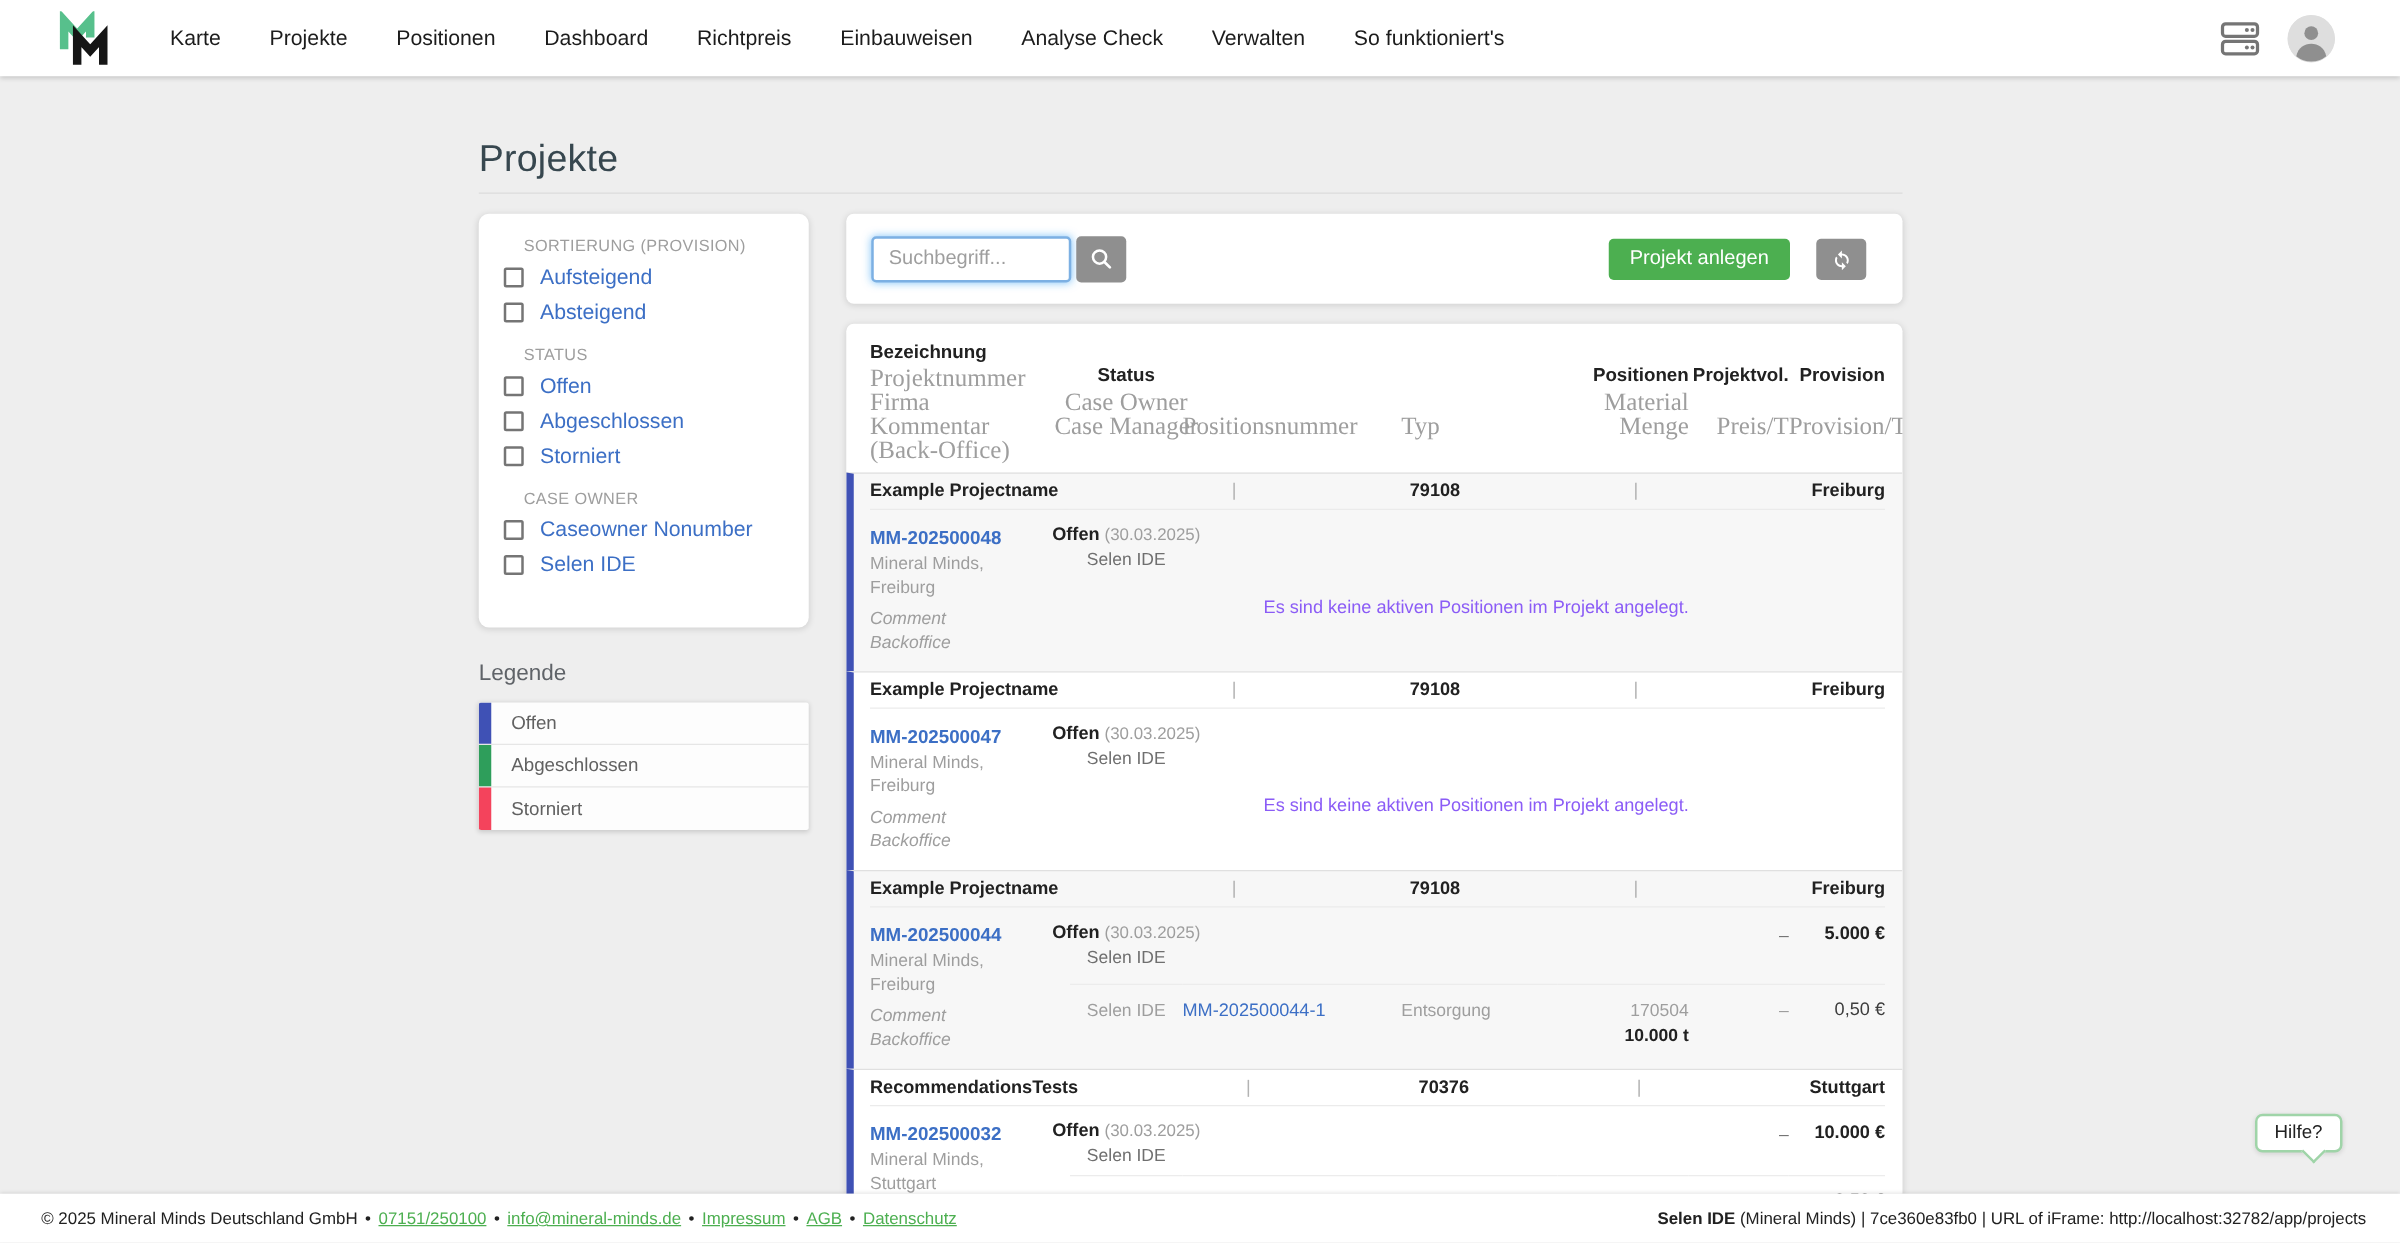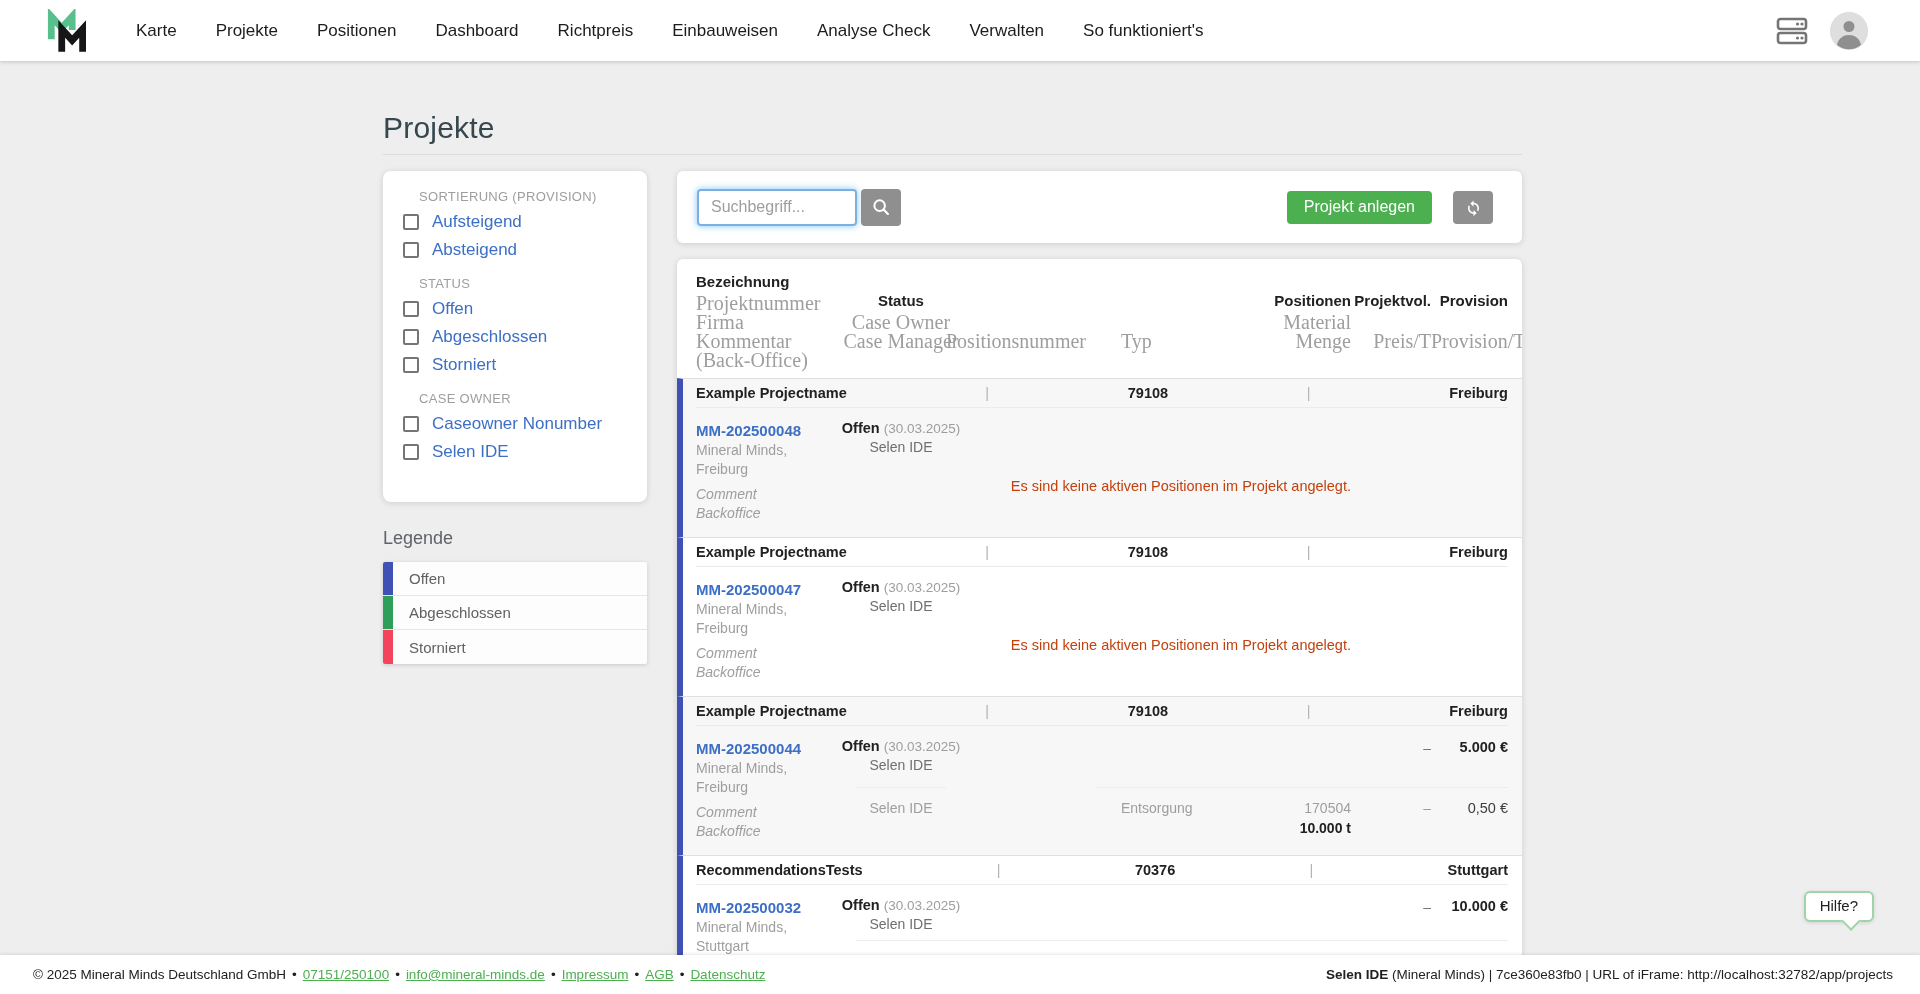--- a/index.html
+++ b/index.html
@@ -68,21 +68,21 @@
   .c1{grid-column:1} .c2{grid-column:2} .c3{grid-column:3} .c4{grid-column:4} .c5{grid-column:5} .c6{grid-column:6} .c7{grid-column:7}
   .proj-link { color:#3c6fc5; font-weight:700; font-size:15px; line-height:21px; }
   .gray { color:#9e9e9e; font-size:14px; line-height:19px; }
   .mt6 { margin-top:6px; }
   .italic { font-style:italic; }
   .status-block { justify-self:center; width:max-content; text-align:center; }
   .status-line { font-size:14.5px; white-space:nowrap; }
   .status-line b { color:#212121; }
   .status-date { font-size:13.5px; color:#9e9e9e; font-weight:400; }
   .owner { color:#6f6f6f; font-size:14px; margin-top:3px; }
-  .empty-msg { grid-column:3/6; align-self:center; justify-self:end; font-size:14.5px; color:#c2410c; white-space:nowrap;margin-top:28px; }
+  .empty-msg { grid-column:3/6; align-self:center; justify-self:end; font-size:14.5px; color:#8b5cf6; white-space:nowrap;margin-top:28px; }
   .val-dash { color:#757575; font-size:14px; padding-top:2px; }
   .val-provision { font-weight:700; color:#212121; font-size:14.5px; padding-top:1px; }
   .pos-cell { border-top:1px solid #ececec; padding-top:12px; font-size:14px; color:#9e9e9e; }
   .pos-center { justify-self:stretch; text-align:center; }
   .pos-link { color:#3c6fc5; font-size:14.5px; }
   .menge { font-weight:700; color:#212121; font-size:14px; margin-top:4px; }
   .pos-prov { color:#3d3d3d; font-size:14.5px; }
 
   
   .footer { position:fixed; left:0; bottom:0; width:100%; height:39px; background:#fff; box-shadow:0 -1px 3px rgba(0,0,0,.10); display:flex; align-items:center; padding:0 27px 0 33px; font-size:13.5px; color:#212121; z-index:30; }
@@ -304,20 +304,21 @@
                 <div class="gray italic">Backoffice</div>
               </div>
               <div class="c2 status-block" style="grid-row:1">
                 <div class="status-line"><b>Offen</b> <span class="status-date">(30.03.2025)</span></div>
                 <div class="owner">Selen IDE</div>
               </div>
               <div class="c6 right val-dash" style="grid-row:1">–</div>
               <div class="c7 right val-provision" style="grid-row:1">5.000 €</div>
 
               <div class="c2 pos-cell pos-center" style="grid-row:2">Selen IDE</div>
+              <div class="c3 pos-cell" style="grid-row:2"><a href="#" class="pos-link">MM-202500044-1</a></div>
               <div class="c4 pos-cell pad-typ" style="grid-row:2">Entsorgung</div>
               <div class="c5 pos-cell right" style="grid-row:2">
                 <div>170504</div>
                 <div class="menge">10.000 t</div>
               </div>
               <div class="c6 pos-cell right" style="grid-row:2">–</div>
               <div class="c7 pos-cell right pos-prov" style="grid-row:2">0,50 €</div>
             </div>
           </section>
 

